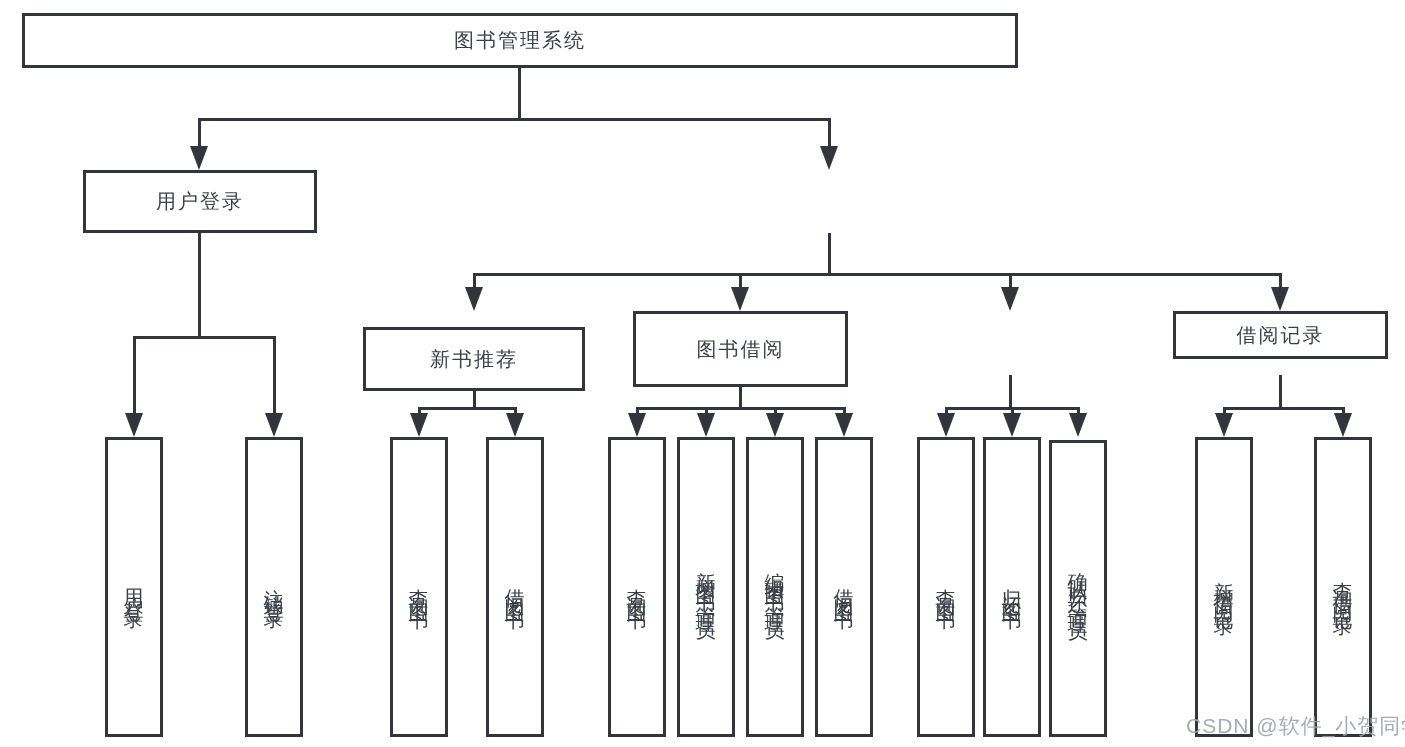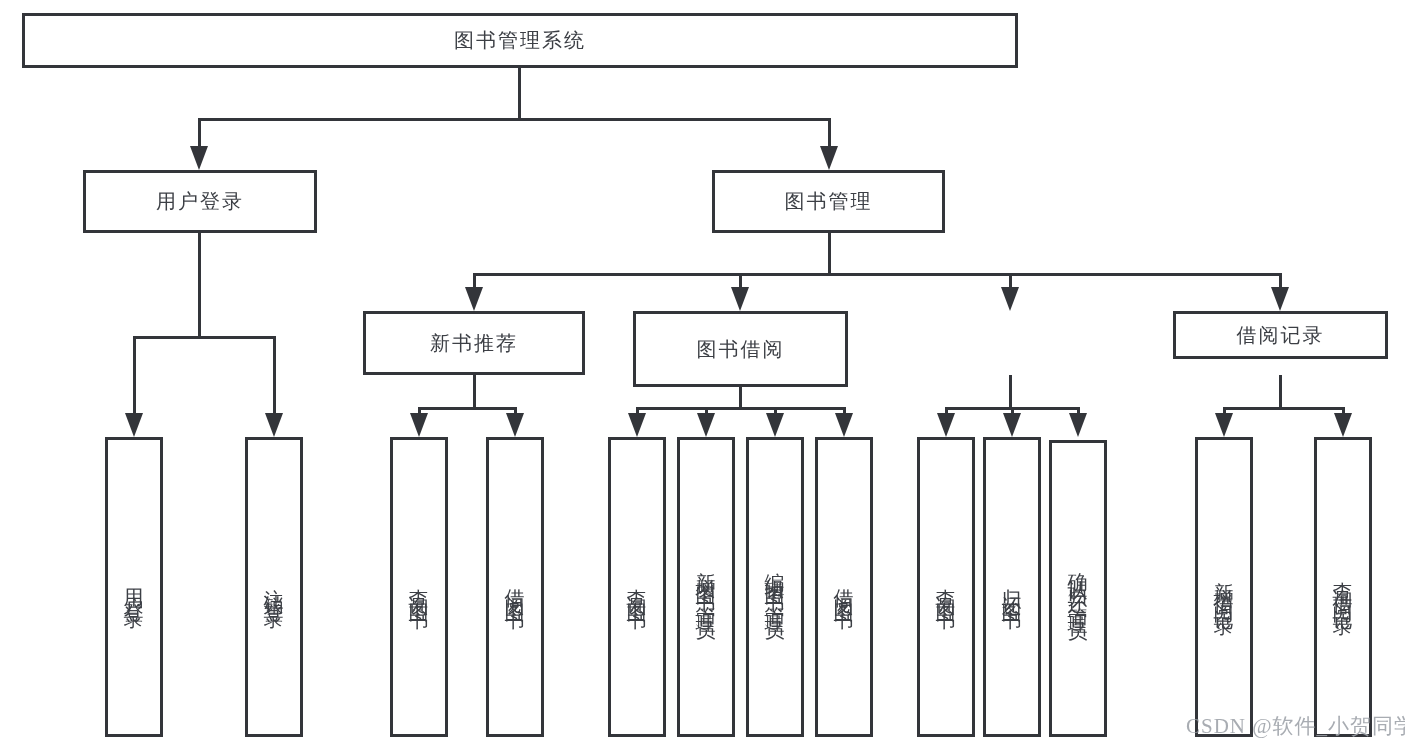--- a/index.html
+++ b/index.html
@@ -1,21 +1,21 @@
 <!DOCTYPE html>
 <html><head>
 <meta charset="utf-8">
 <style>
   html, body { margin: 0; padding: 0; background: #ffffff; }
   #canvas {
     position: relative;
     width: 1405px;
     height: 747px;
     background: #ffffff;
-    font-family: Liberation Serif, serif;
+    font-family: Liberation Sans, sans-serif;
     overflow: hidden;
   }
   .box {
     position: absolute;
     box-sizing: border-box;
     border: 3px solid #33353a;
     background: #ffffff;
     display: flex;
     align-items: center;
     justify-content: center;
@@ -58,23 +58,22 @@
   }
 </style>
 </head>
 <body>
 
 <div id="canvas">
 
   <div class="box" style="left:22px; top:13px; width:996px; height:55px;">图书管理系统</div>
 
   <div class="box" style="left:83px; top:170px; width:234px; height:63px;">用户登录</div>
-  <div class="box" style="left:712px; top:170px; width:233px; height:63px;">图书管理</div>
 
-  <div class="box" style="left:363px; top:311px; width:222px; height:64px;">新书推荐</div>
+  <div class="box" style="left:363px; top:327px; width:222px; height:64px;">新书推荐</div>
   <div class="box" style="left:633px; top:311px; width:215px; height:76px;">图书借阅</div>
   <div class="box" style="left:1173px; top:311px; width:215px; height:48px;">借阅记录</div>
 
   <div class="box vbox" style="left:105px; top:437px; width:58px; height:300px;">用户登录</div>
   <div class="box vbox" style="left:245px; top:437px; width:58px; height:300px;">注销登录</div>
 
   <div class="box vbox" style="left:390px; top:437px; width:58px; height:300px;">查询图书</div>
   <div class="box vbox" style="left:486px; top:437px; width:58px; height:300px;">借阅图书</div>
 
   <div class="box vbox" style="left:608px; top:437px; width:58px; height:300px;">查询图书</div>

